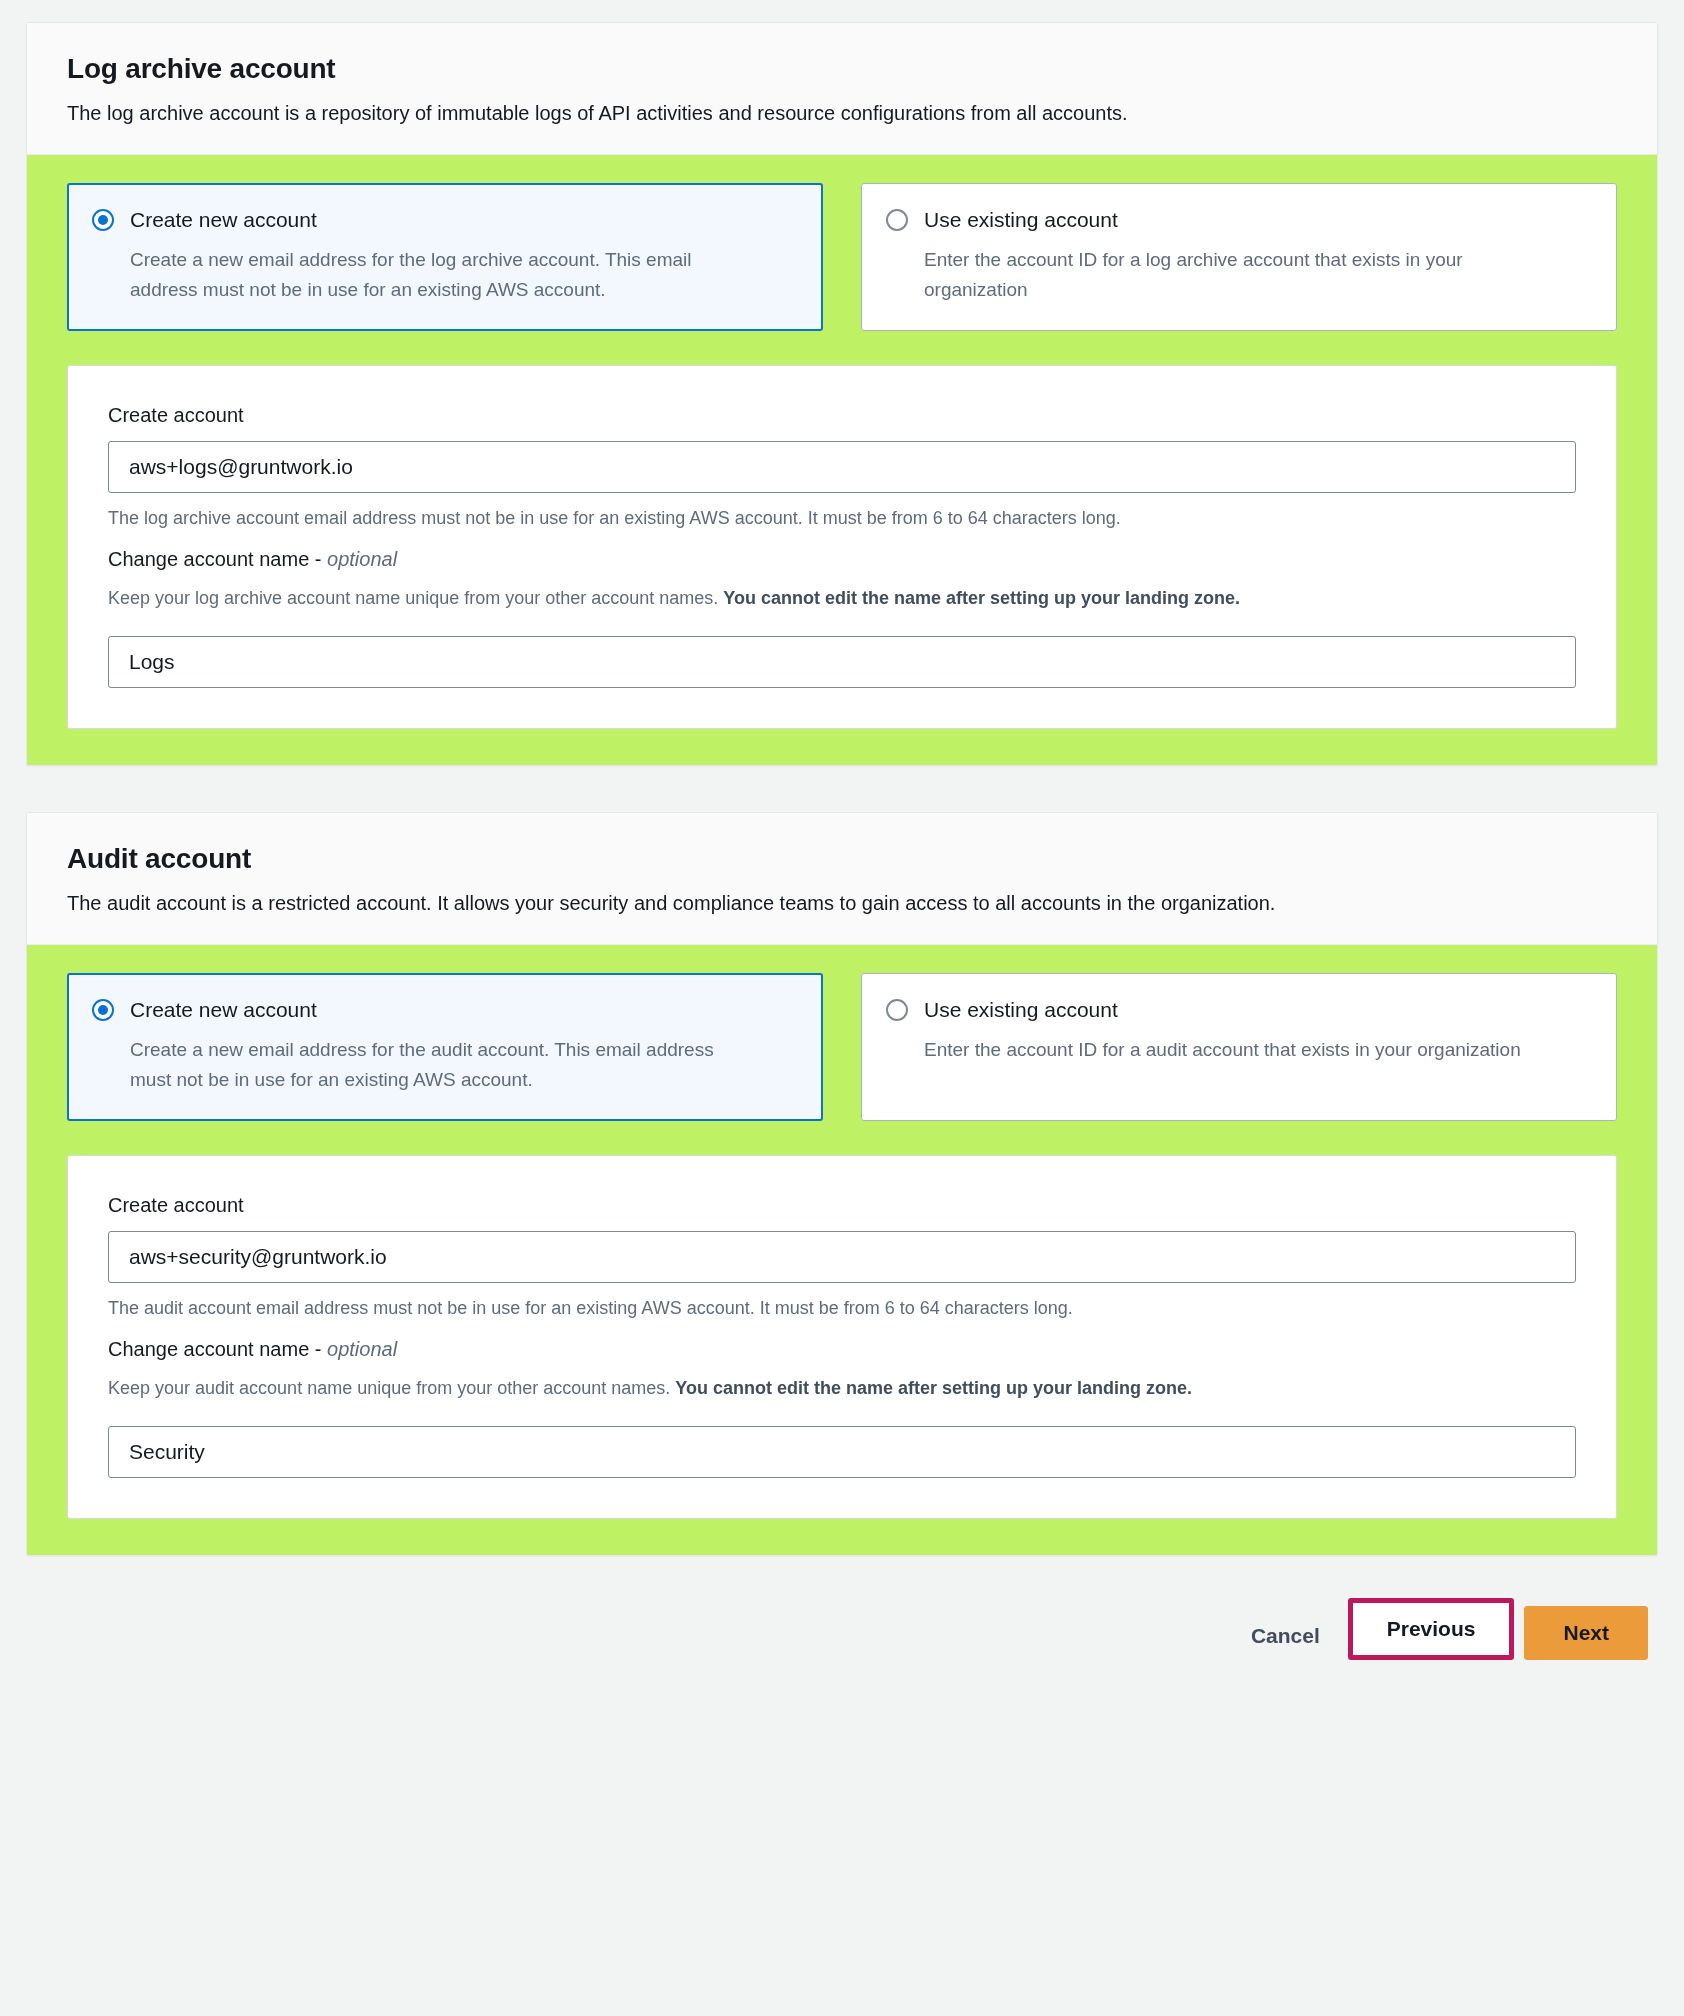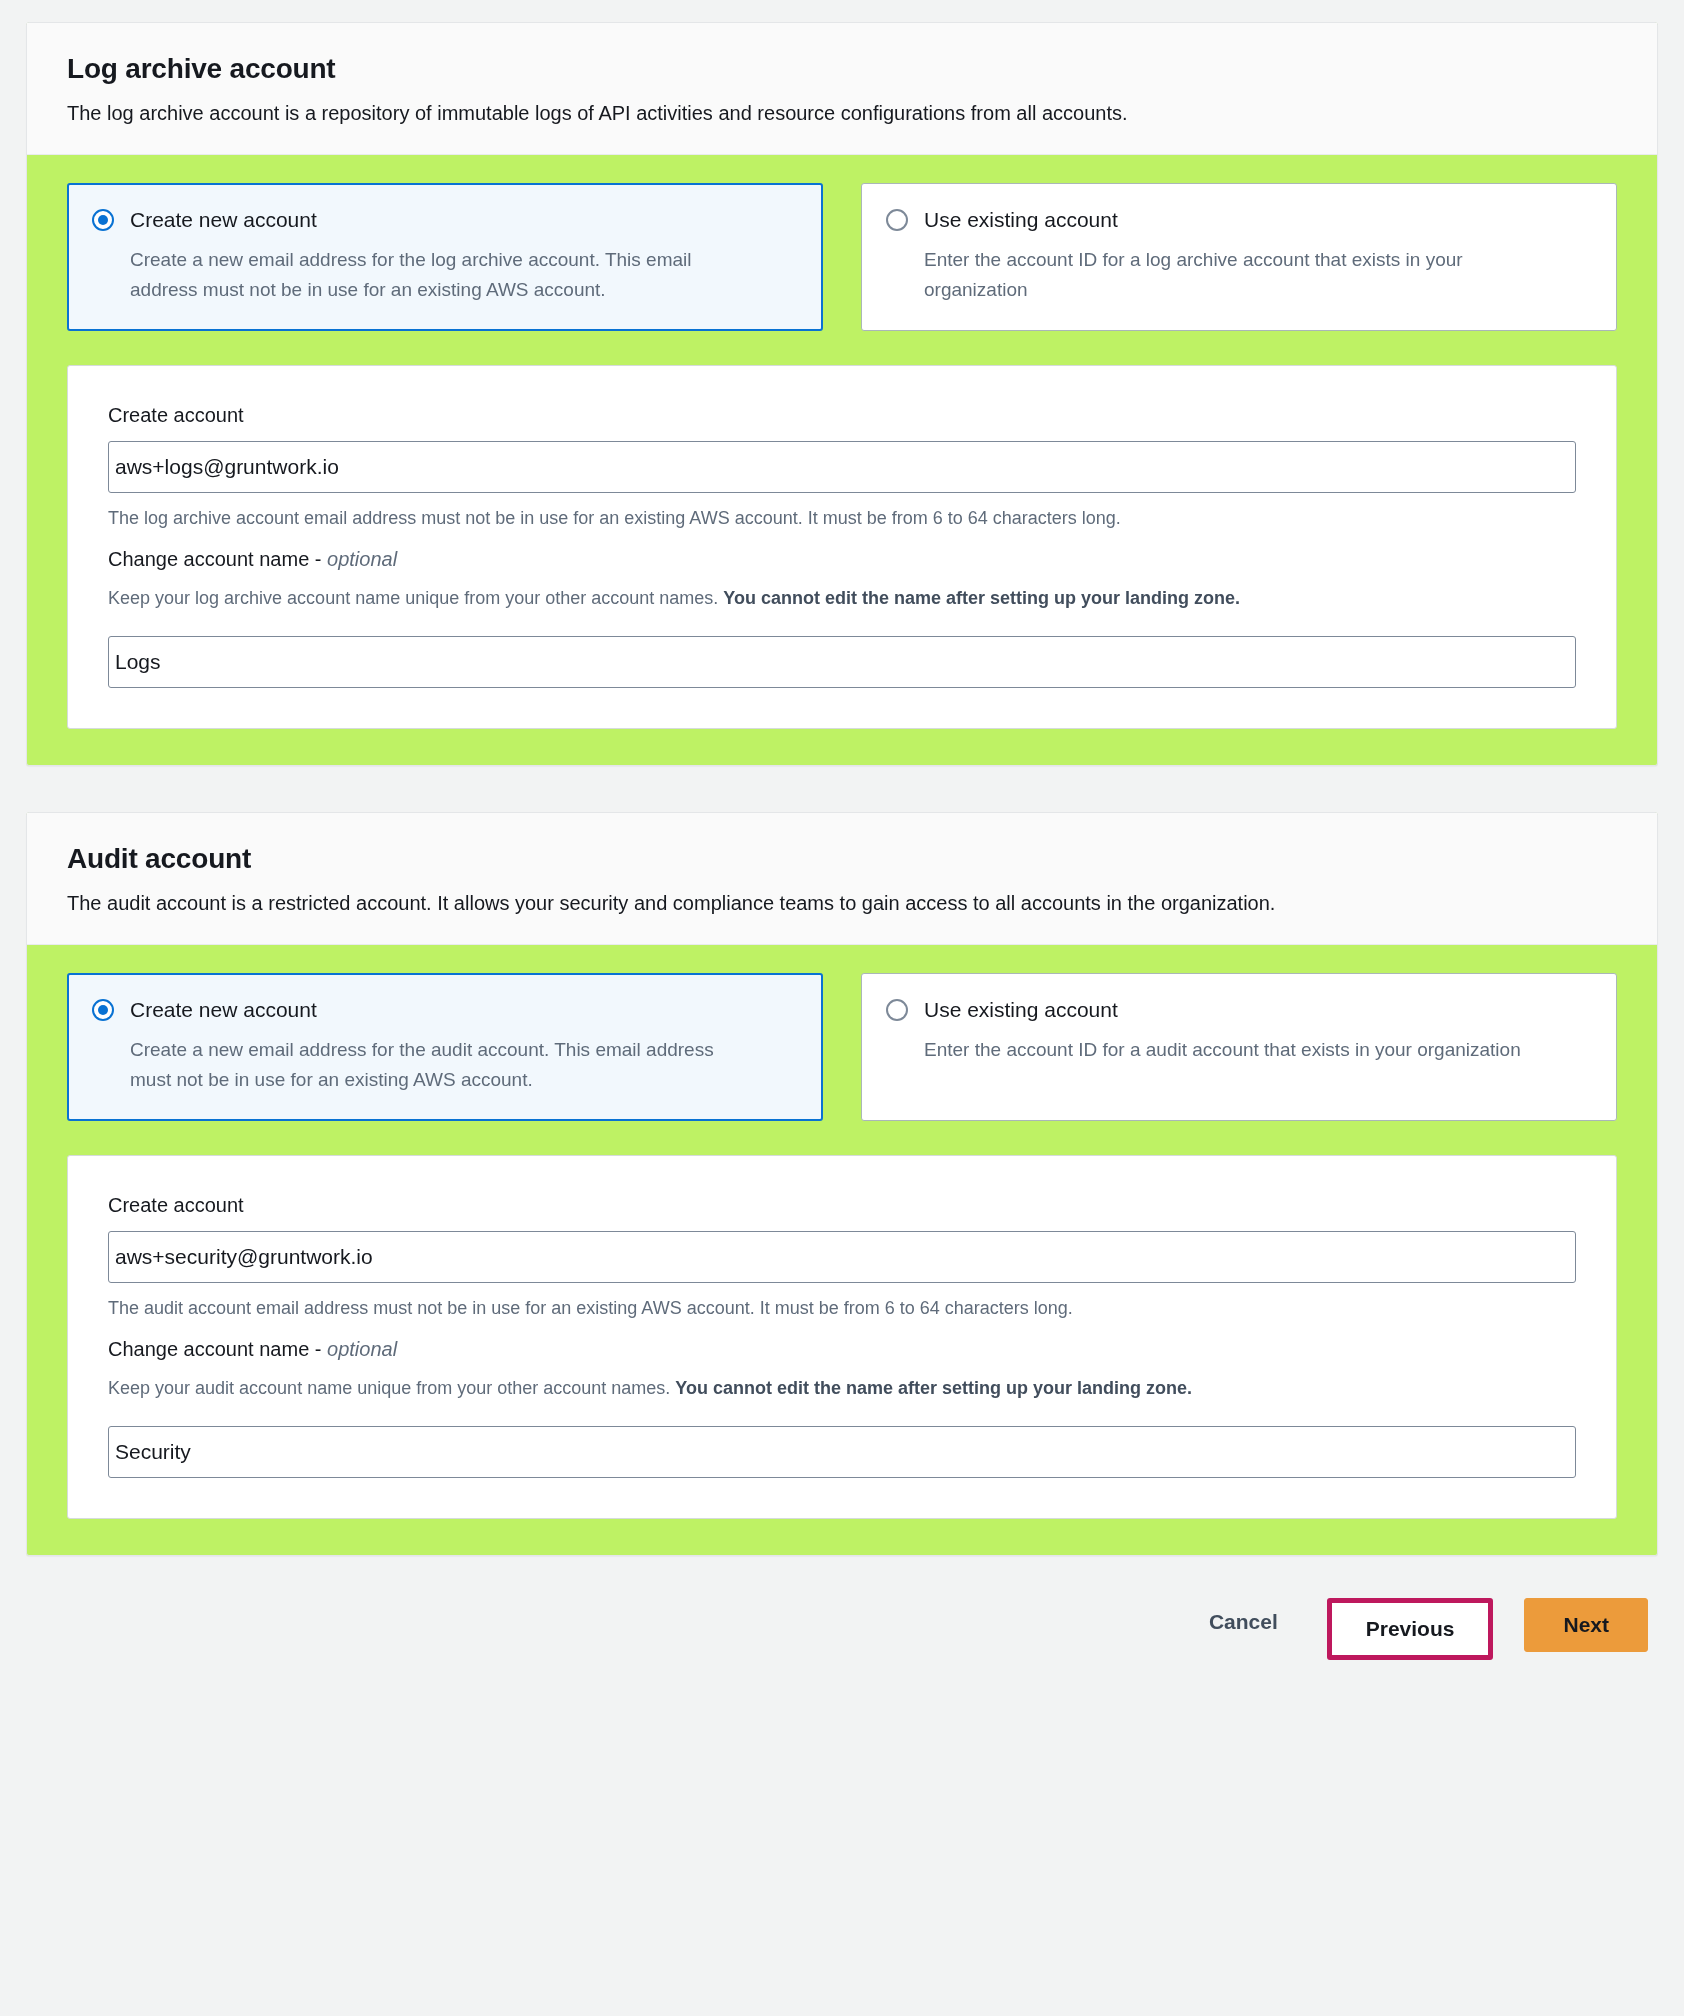--- a/index.html
+++ b/index.html
@@ -124,39 +124,39 @@
   }
   .text-input {
     width: 100%;
     box-sizing: border-box;
     height: 52px;
     border: 1px solid #7d8998;
     border-radius: 3px;
     font-size: 21px;
     font-family: "Liberation Sans", sans-serif;
     color: #16191f;
-    padding: 0 6px;
+    padding: 0 20px;
     background: #fff;
   }
   .hint {
     font-size: 18px;
     color: #5f6b7a;
     line-height: 1.5;
     margin: 12px 0 0 0;
   }
   .hint b {
     color: #414d5c;
   }
   .spacer-24 { height: 24px; }
   .gap-between-cards { height: 46px; }
   .footer {
     display: flex;
     justify-content: flex-end;
-    align-items: flex-start;
-    gap: 31px;
+    align-items: flex-end;
+    gap: 10px;
     padding: 42px 10px 40px 0;
   }
   .btn-link {
     font-size: 21px;
     font-weight: bold;
     color: #414d5c;
     background: none;
     border: none;
     padding: 12px 18px;
     cursor: pointer;

